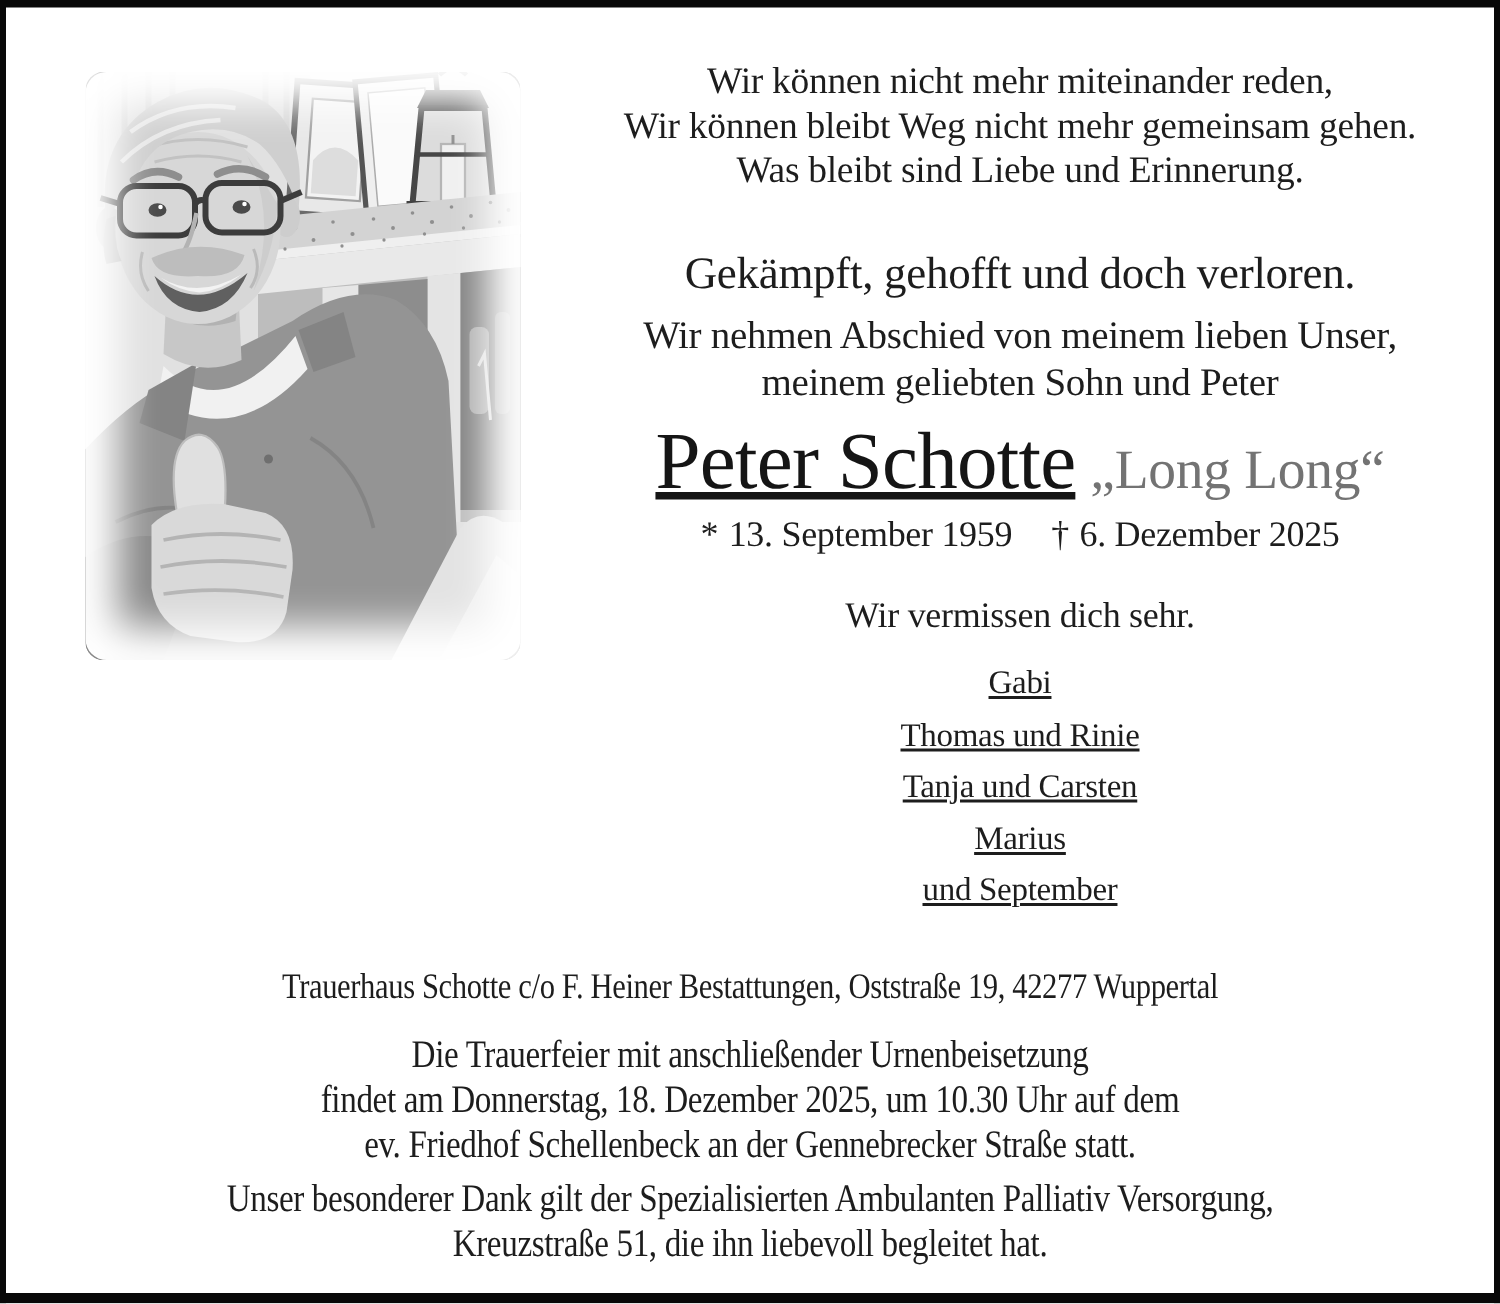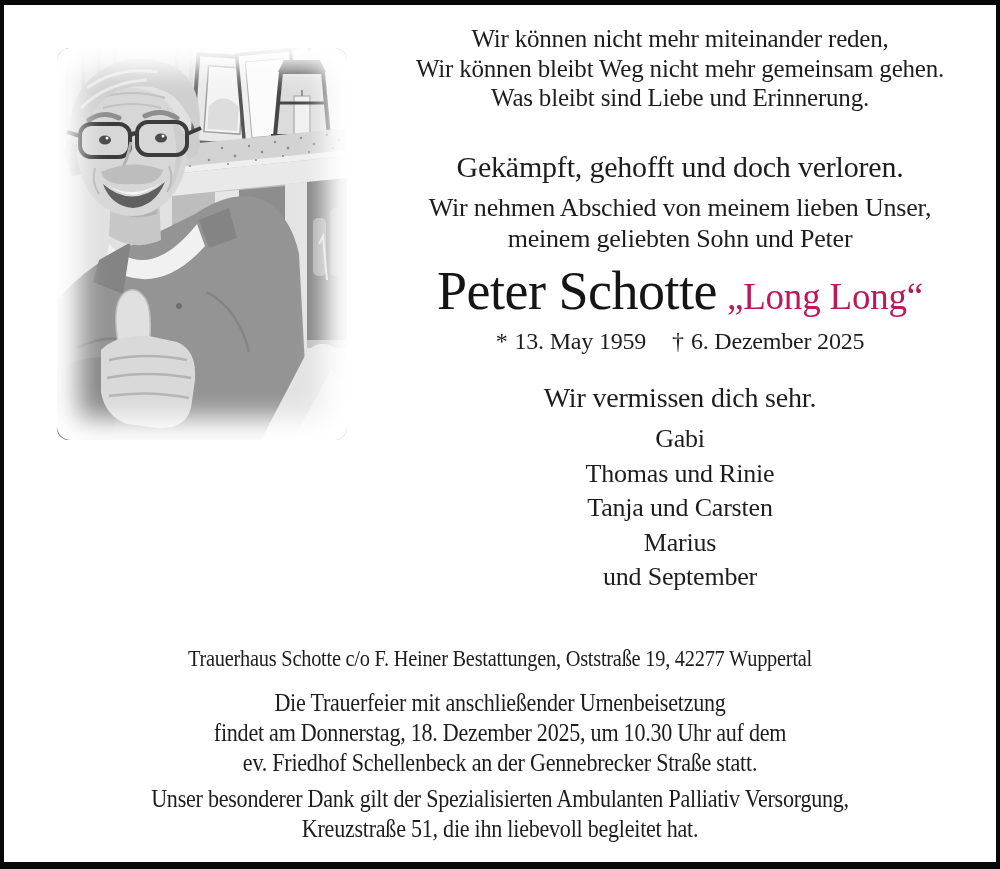--- a/index.html
+++ b/index.html
@@ -31,39 +31,39 @@
   .photo-fade {
     position: absolute; inset: 0;
     box-shadow: inset 0 0 26px 22px #ffffff;
     border-radius: 14px;
     pointer-events: none;
   }
 
   
   .right-col {
     position: absolute;
-    left: 360px; top: 0;
+    left: 360px; top: 16px;
     width: 640px; height: 640px;
   }
   .block { position: absolute; left: 0; width: 100%; text-align: center; letter-spacing: -0.2px; }
 
   .verse-block   { top: 24px;  font-size: 25px; line-height: 29.5px; }
   .closing-line  { top: 150px; font-size: 30px; }
   .farewell-block{ top: 192px; font-size: 26px; line-height: 31px; }
 
   .name-line   { top: 256px; line-height: 70px; white-space: nowrap; }
-  .deceased-name { font-size: 54px; letter-spacing: -0.5px; color: #151515; }
-  .nickname      { font-size: 37px; margin-left: 10px; color: #be185d; text-align: center; }
+  .deceased-name { font-size: 54px; letter-spacing: -0.5px; color: #151515; text-decoration: underline; }
+  .nickname      { font-size: 37px; margin-left: 10px; color: #737373; text-align: center; }
 
   .dates-line { top: 328px; font-size: 24px; }
   .dates-line .sym { margin-right: 7px; }
   .date-gap { display: inline-block; width: 26px; }
 
-  .vermissen-line { top: 382px; font-size: 28px; }
-  .names-block    { top: 422px; font-size: 26px; line-height: 34.5px; }
+  .vermissen-line { top: 382px; font-size: 24px; }
+  .names-block    { top: 422px; font-size: 22px; line-height: 34.5px; text-decoration: underline; }
 
   
   .bottom-block { position: absolute; left: 0; width: 1000px; text-align: center; }
   .condensed { transform: scaleX(0.85); transform-origin: 50% 50%; letter-spacing: -0.3px; }
   .address-line  { top: 645px; font-size: 24px; }
   .funeral-block { top: 688px; font-size: 26px; line-height: 30px; }
   .thanks-block  { top: 784px; font-size: 26px; line-height: 30px; }
 </style>
 </head>
 <body>
@@ -224,21 +224,21 @@
     <div class="block farewell-block">
       <div>Wir nehmen Abschied von meinem lieben Unser,</div>
       <div>meinem geliebten Sohn und Peter</div>
     </div>
 
     <div class="block name-line">
       <span class="deceased-name">Peter Schotte</span><span class="nickname">„Long Long“</span>
     </div>
 
     <div class="block dates-line">
-      <span class="sym">*</span><span>13. May 1959</span><span class="date-gap"></span><span class="sym">†</span><span>6. Dezember 2025</span>
+      <span class="sym">*</span><span>13. September 1959</span><span class="date-gap"></span><span class="sym">†</span><span>6. Dezember 2025</span>
     </div>
 
     <div class="block vermissen-line">Wir vermissen dich sehr.</div>
 
     <div class="block names-block">
       <div>Gabi</div>
       <div>Thomas und Rinie</div>
       <div>Tanja und Carsten</div>
       <div>Marius</div>
       <div>und September</div>

